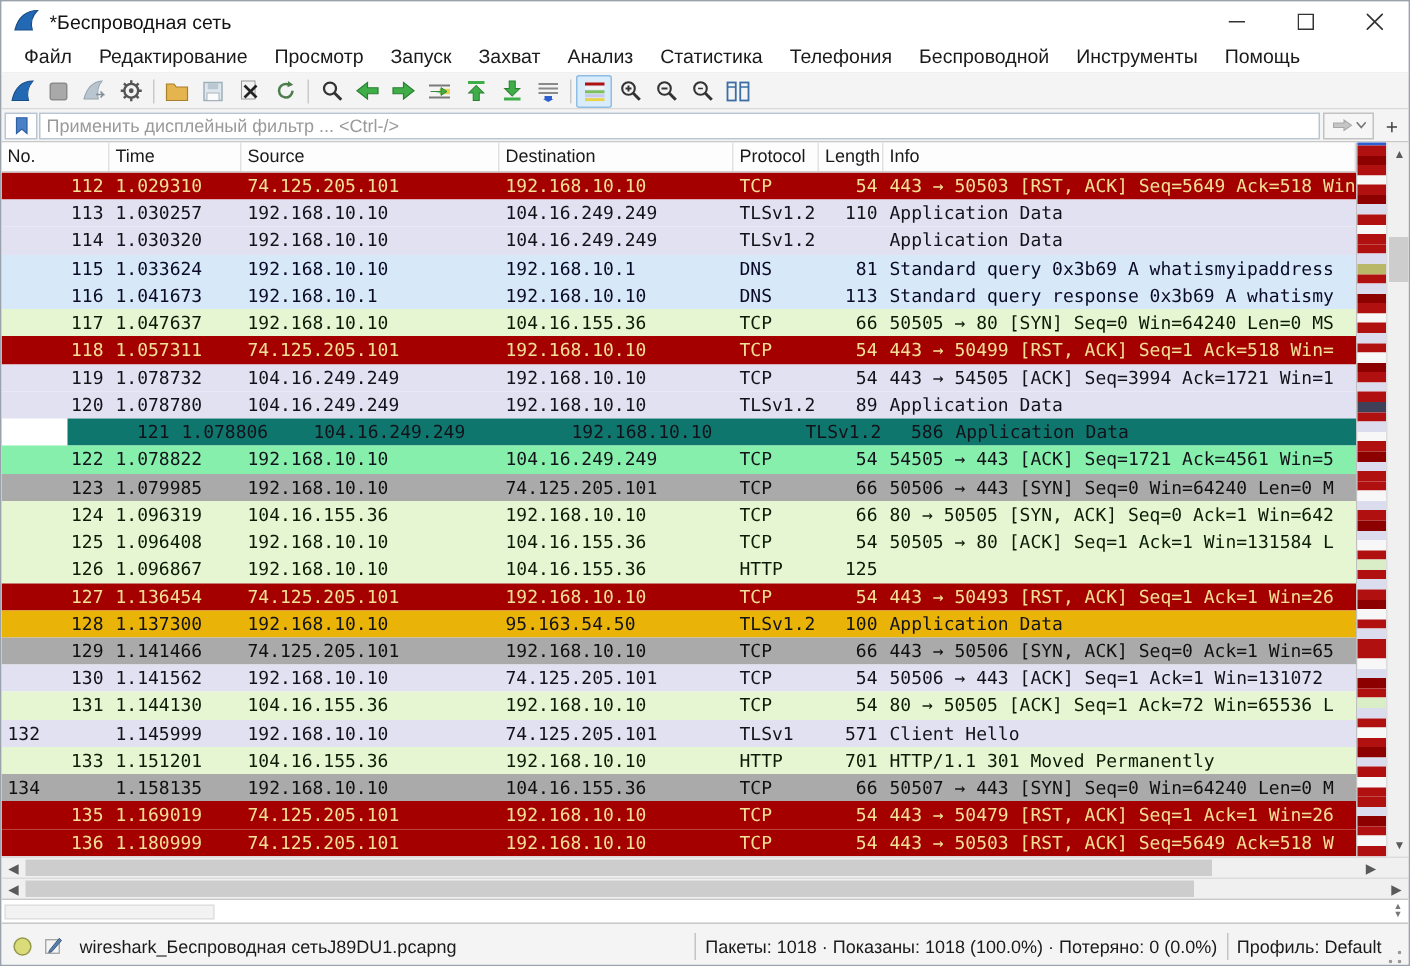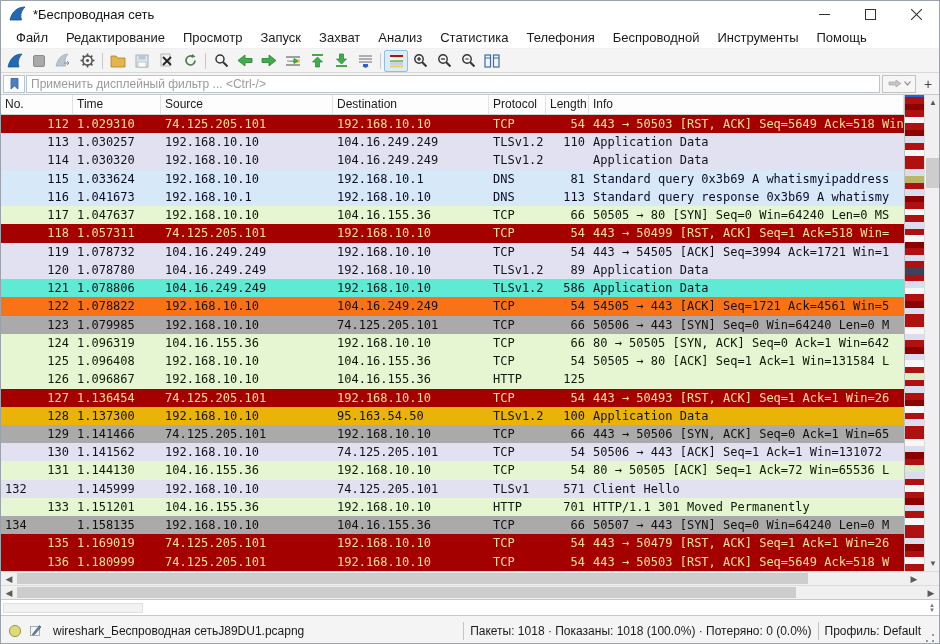--- a/index.html
+++ b/index.html
@@ -382,30 +382,30 @@
           </div>
           <div class="prow" style="background: rgb(226, 225, 241); color: rgb(18, 18, 26);">
             <div class="pcell" style="flex: 0 0 72px; width: 72px; text-align: right;">120</div>
             <div class="pcell" style="flex: 0 0 88px; width: 88px; text-align: left;">1.078780</div>
             <div class="pcell" style="flex: 0 0 172px; width: 172px; text-align: left;">104.16.249.249</div>
             <div class="pcell" style="flex: 0 0 156px; width: 156px; text-align: left;">192.168.10.10</div>
             <div class="pcell" style="flex: 0 0 57px; width: 57px; text-align: left;">TLSv1.2</div>
             <div class="pcell" style="flex: 0 0 43px; width: 43px; text-align: right;">89</div>
             <div class="pcell" style="flex: 1 1 auto; text-align: left;">Application Data</div>
           </div>
-          <div class="prow" style="background: #5eead4; color: rgb(18, 18, 26);">
+          <div class="prow" style="background: #0f766e; color: rgb(18, 18, 26); margin-left: 44px;">
             <div class="pcell" style="flex: 0 0 72px; width: 72px; text-align: right;">121</div>
             <div class="pcell" style="flex: 0 0 88px; width: 88px; text-align: left;">1.078806</div>
             <div class="pcell" style="flex: 0 0 172px; width: 172px; text-align: left;">104.16.249.249</div>
             <div class="pcell" style="flex: 0 0 156px; width: 156px; text-align: left;">192.168.10.10</div>
             <div class="pcell" style="flex: 0 0 57px; width: 57px; text-align: left;">TLSv1.2</div>
             <div class="pcell" style="flex: 0 0 43px; width: 43px; text-align: right;">586</div>
             <div class="pcell" style="flex: 1 1 auto; text-align: left;">Application Data</div>
           </div>
-          <div class="prow" style="background: #f97316; color: rgb(18, 18, 26);">
+          <div class="prow" style="background: #86efac; color: rgb(18, 18, 26);">
             <div class="pcell" style="flex: 0 0 72px; width: 72px; text-align: right;">122</div>
             <div class="pcell" style="flex: 0 0 88px; width: 88px; text-align: left;">1.078822</div>
             <div class="pcell" style="flex: 0 0 172px; width: 172px; text-align: left;">192.168.10.10</div>
             <div class="pcell" style="flex: 0 0 156px; width: 156px; text-align: left;">104.16.249.249</div>
             <div class="pcell" style="flex: 0 0 57px; width: 57px; text-align: left;">TCP</div>
             <div class="pcell" style="flex: 0 0 43px; width: 43px; text-align: right;">54</div>
             <div class="pcell" style="flex: 1 1 auto; text-align: left;">54505 → 443 [ACK] Seq=1721 Ack=4561 Win=5</div>
           </div>
           <div class="prow" style="background: rgb(170, 170, 170); color: rgb(16, 16, 16);">
             <div class="pcell" style="flex: 0 0 72px; width: 72px; text-align: right;">123</div>

